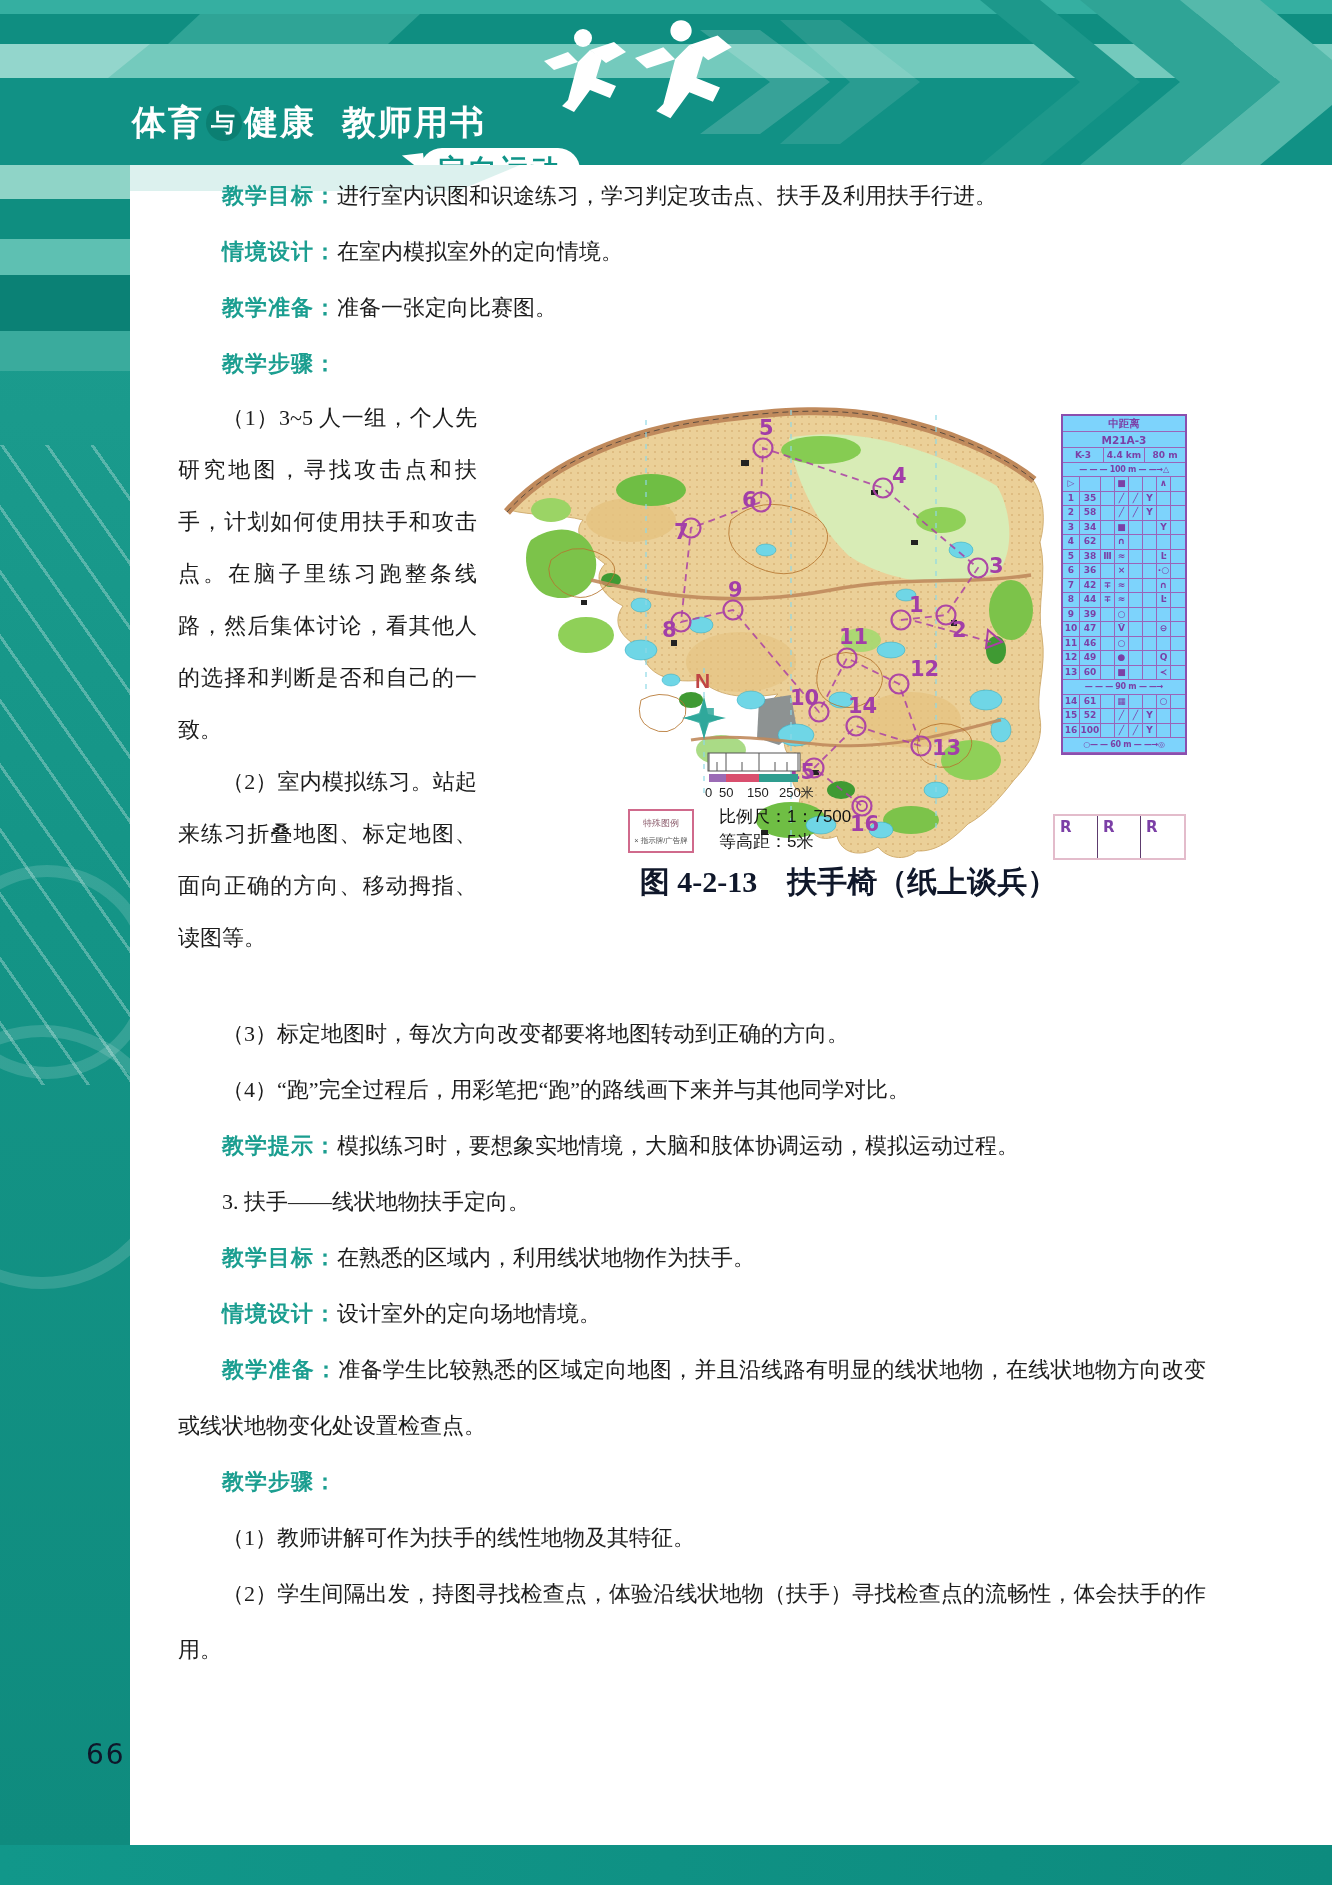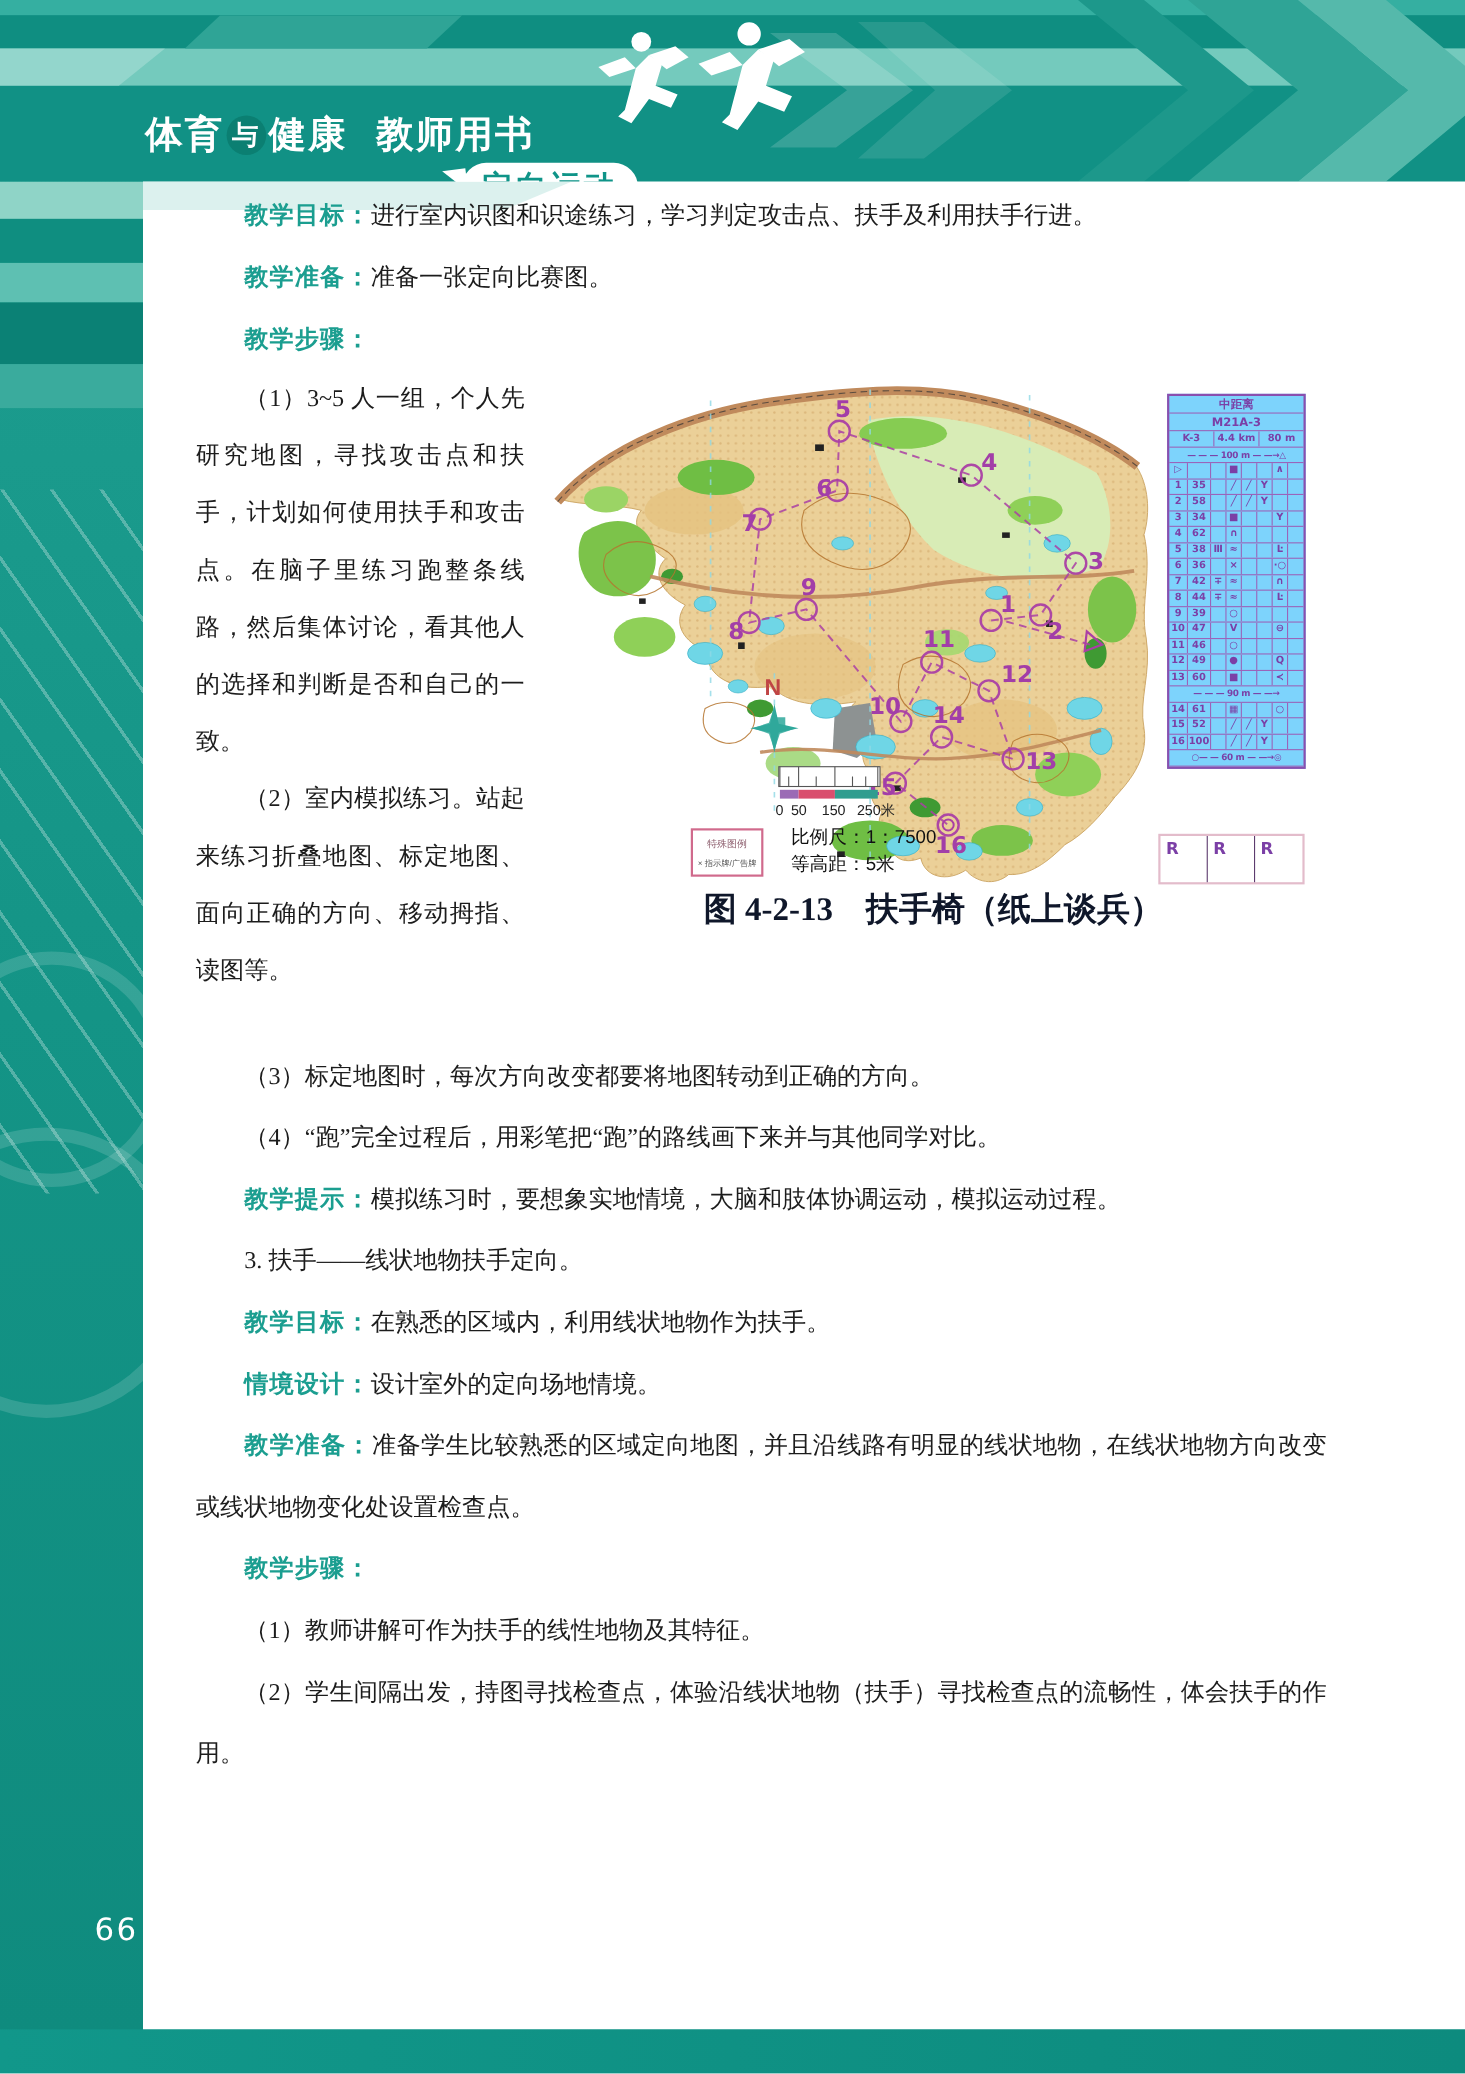--- a/index.html
+++ b/index.html
@@ -30,21 +30,21 @@
   .diag{position:absolute;left:0;top:280px;width:130px;height:640px;
         background:repeating-linear-gradient(55deg,transparent 0 34px,rgba(255,255,255,.28) 34px 37px);}
   .ring{position:absolute;border-radius:50%;border:12px solid rgba(255,255,255,.14);}
   .r1{left:-60px;top:700px;width:190px;height:190px;}
   .r2{left:-90px;top:860px;width:240px;height:240px;}
   .panel{position:absolute;left:130px;top:165px;width:1202px;height:1680px;background:#fff;}
   .panel-wedge{position:absolute;left:0;top:0;width:390px;height:26px;background:#bfe6e0;
         clip-path:polygon(0 0,100% 0,84% 100%,0 100%);opacity:.55;}
   .bottom-band{position:absolute;left:0;top:1845px;width:1332px;height:40px;
         background:linear-gradient(90deg,#11978a,#0d8b7e);}
-  .page-number{position:absolute;left:86px;top:1738px;color:#ffffff;
+  .page-number{position:absolute;left:86px;top:1738px;color:#0f172a;
         font-family:"DejaVu Sans",sans-serif;font-size:28px;letter-spacing:2px;text-align:right;}
   
   .content{position:absolute;left:178px;top:168px;width:1028px;color:#1c1c1c;}
   .content p{margin:0;font-size:22px;line-height:56px;text-indent:2em;text-align:justify;}
   .content p.narrow{line-height:52px;}
   .plabel{color:#1b9e90;font-weight:bold;font-family:"Liberation Sans",sans-serif;letter-spacing:1px;}
   .clear{clear:both;}
   
   .figure{float:right;position:relative;width:715px;height:600px;margin:8px 0 6px 14px;}
   .map-svg{position:absolute;left:0;top:0;}
@@ -128,20 +128,21 @@
       <div class="ring r2"></div>
   </div>
   <div class="panel">
     <div class="panel-wedge"></div>
   </div>
   <div class="bottom-band"></div>
   <div class="page-number">66</div>
 
   <div class="content">
     <p><span class="plabel">教学目标：</span><span>进行室内识图和识途练习，学习判定攻击点、扶手及利用扶手行进。</span></p>
+    <p><span class="plabel">情境设计：</span><span>在室内模拟室外的定向情境。</span></p>
     <p><span class="plabel">教学准备：</span><span>准备一张定向比赛图。</span></p>
     <p><span class="plabel">教学步骤：</span><span></span></p>
 
     <div class="figure">
       <svg class="map-svg" width="560" height="460" viewBox="0 0 560 460">
         <defs>
           <pattern id="dots" width="7" height="7" patternUnits="userSpaceOnUse">
             <circle cx="3" cy="3" r="1.1" fill="#c89858"></circle>
           </pattern>
         </defs>

